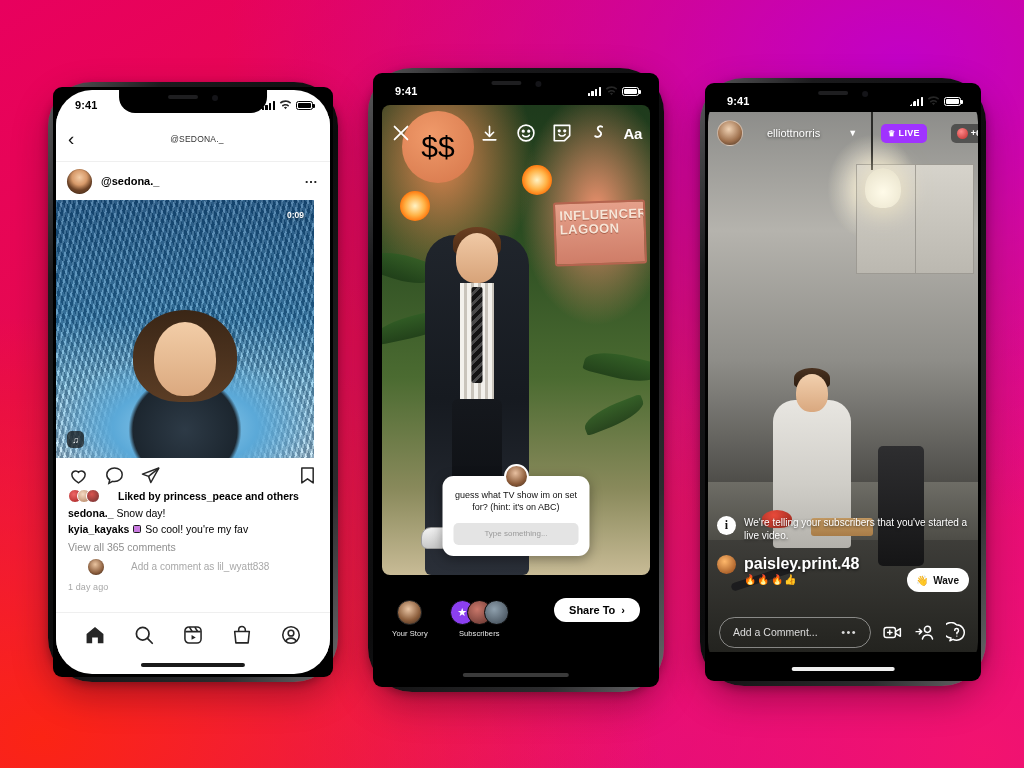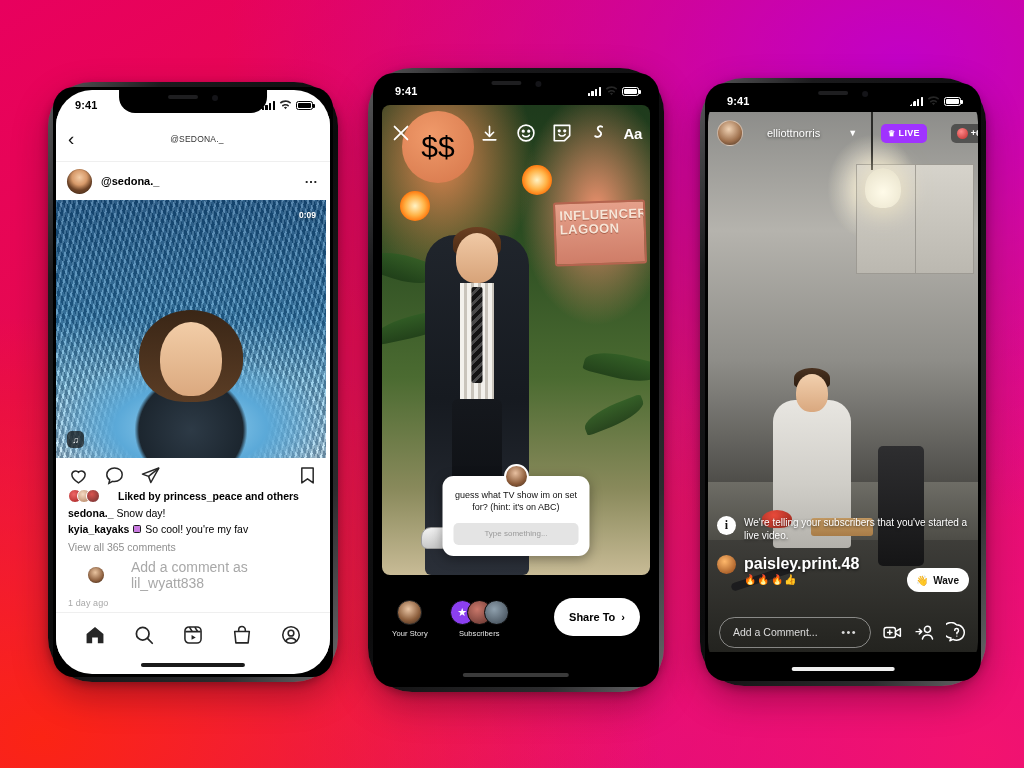--- a/index.html
+++ b/index.html
@@ -19,21 +19,21 @@
   
   .phone {
     position:absolute;
     border-radius:44px;
     background:linear-gradient(120deg,#5c5c5e 0%,#1b1b1d 18%,#0c0c0d 50%,#2c2c2e 82%,#6b6b6d 100%);
     padding:5px;
     box-shadow:0 14px 34px rgba(60,0,25,.38), 0 3px 8px rgba(0,0,0,.3);
   }
   .phone-inner {
     width:100%; height:100%;
-    border-radius:21px;
+    border-radius:9px;
     background:#000;
     padding:3px;
     overflow:hidden;
   }
   .screen {
     width:100%; height:100%;
     border-radius:36px;
     overflow:hidden;
     position:relative;
     background:#fff;
@@ -85,21 +85,21 @@
   }
   .av {
     border-radius:50%; background-size:cover; background-position:center; flex:none;
     box-shadow:0 0 0 1px rgba(0,0,0,.08) inset;
   }
   .av-sedona { width:25px; height:25px;
     background:radial-gradient(circle at 50% 34%, #f4cba4 0%, #d79a6a 36%, #6d4327 62%, #3d2615 100%); }
   .p1-postname { font-size:11px; font-weight:bold; margin-left:9px; color:#000; flex:1; }
   .dots { letter-spacing:1.6px; color:#262626; font-size:13px; font-weight:bold; }
   .p1-media {
-    position:absolute; top:110px; left:0; right:4px; height:258px; overflow:hidden;
+    position:absolute; top:110px; left:0; right:16px; height:258px; overflow:hidden;
     background:linear-gradient(#0d2a4a,#1b4c7e);
   }
   .p1-media .snow {
     position:absolute; inset:0;
     background:
       radial-gradient(ellipse 70% 40% at 50% 88%, #9fd6f2 0%, #5ba9d8 40%, rgba(91,169,216,0) 72%),
       repeating-linear-gradient(103deg, rgba(255,255,255,.16) 0 2px, rgba(10,40,70,.30) 2px 5px),
       repeating-linear-gradient(61deg, rgba(255,255,255,.12) 0 3px, rgba(8,34,60,.26) 3px 7px),
       linear-gradient(#1e5e93 0%, #2f7fb4 46%, #7cc3e6 70%, #bfe3f5 100%);
   }
@@ -149,21 +149,21 @@
   .cmt { font-size:10.5px; color:#000; margin-bottom:2px; line-height:1.33; }
   .cmt b { font-weight:bold; }
   .emj-box {
     display:inline-block; width:8px; height:8px; background:#c97be0;
     border:1.3px solid #1c1c1c; border-radius:1.5px; vertical-align:-0.5px; margin:0 1px;
   }
   .viewall { font-size:10.5px; color:#8e8e8e; margin:4px 0 6px; }
   .addcmt { display:flex; align-items:center; gap:7px; margin-bottom:7px; }
   .av-mini { width:16px; height:16px;
     background:radial-gradient(circle at 45% 34%,#eac4a0,#8a5c3b 62%,#3c2617); }
-  .addcmt span { font-size:14px; color:#a8a8a8;margin-left:20px; }
+  .addcmt span { font-size:10px; color:#a8a8a8;margin-left:20px; }
   .ago { font-size:9px; color:#a8a8a8; letter-spacing:.1px; }
   .p1-nav {
     position:absolute; bottom:18px; left:0; right:0; height:44px; background:#fff;
     border-top:.5px solid #efefef;
     display:flex; align-items:center; justify-content:space-around; padding:0 14px;
   }
   .p1-nav .ico { width:22px; height:22px; }
 
   
   #phone2 { left:368px; top:68px; width:296px; height:624px; }
@@ -269,21 +269,21 @@
   .p2-subs span {
     width:25px; height:25px; border-radius:50%; display:block;
     border:1.5px solid #0b0b0b; margin-left:-8px;
   }
   .p2-subs span:first-child { margin-left:0; }
   .ps1 { background:#8b3ff0; display:flex!important; align-items:center; justify-content:center; color:#fff; font-size:11px; }
   .ps2 { background:radial-gradient(circle at 40% 36%,#c9776a,#5d2f2a); }
   .ps3 { background:radial-gradient(circle at 40% 36%,#8fa0ad,#39434d); }
   .p2-share {
     margin-left:auto; background:#fff; color:#000; border-radius:19px;
-    height:38px; padding:12px 15px; display:flex; align-items:center; gap:6px;
+    height:24px; padding:12px 15px; display:flex; align-items:center; gap:6px;
     font-size:11px; font-weight:bold; margin-top:-2px;
   }
 
   
   #phone3 { left:700px; top:78px; width:286px; height:608px; }
   #phone3 .screen { background:#000; }
   #phone3 .statusbar { color:#fff; }
   .p3-media {
     position:absolute; top:26px; left:0; right:0; height:540px; overflow:hidden;
     background:

